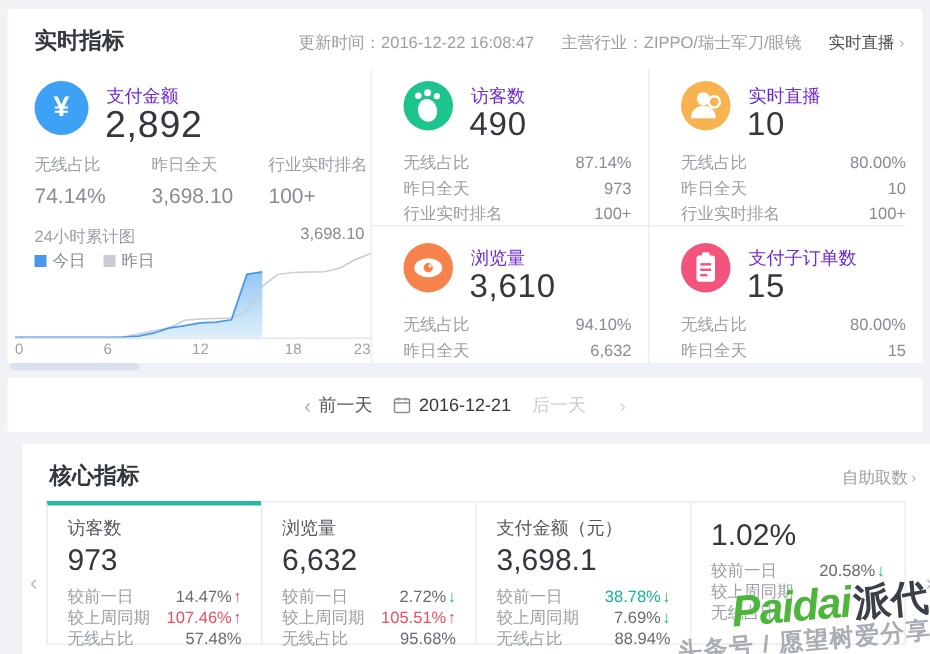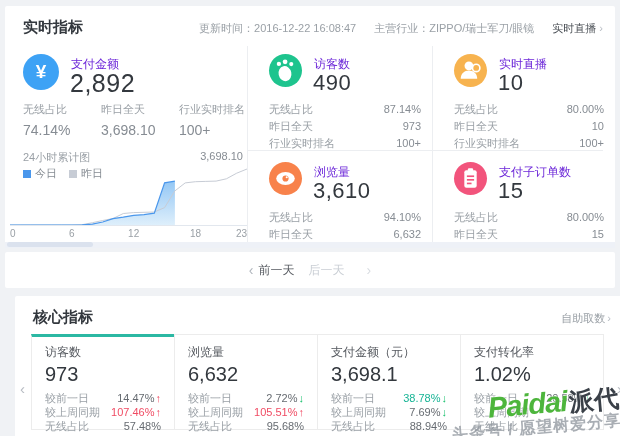--- a/index.html
+++ b/index.html
@@ -240,20 +240,29 @@
         </div>
     </div>
   </div>
 
   <div class="panel" id="panel-date">
     <div id="date-row">
       <span id="prev-day">
           <span class="nav-chev">‹</span>
           <span>前一天</span>
         </span>
+      <span id="date-val">
+        <svg width="12" height="12" viewBox="0 0 12 12">
+            <rect x="1" y="2" width="10" height="9" rx="1" fill="none" stroke="#8a9097" stroke-width="1"></rect>
+            <line x1="1" y1="4.6" x2="11" y2="4.6" stroke="#8a9097" stroke-width="1"></line>
+            <line x1="3.6" y1="1" x2="3.6" y2="3" stroke="#8a9097" stroke-width="1"></line>
+            <line x1="8.4" y1="1" x2="8.4" y2="3" stroke="#8a9097" stroke-width="1"></line>
+          </svg>
+        <span>2016-12-21</span>
+      </span>
       <span id="next-day">
           <span>后一天</span>
           <span class="nav-chev">›</span>
         </span>
     </div>
   </div>
 
   <div class="panel" id="panel-core">
     <div class="sec-title">核心指标</div>
     <div id="core-link"><span>自助取数</span><span class="chev">›</span></div>
@@ -307,21 +316,20 @@
             <span class="lbl">较上周同期</span>
             <span><span class="rv">7.69%</span><span class="arr green">↓</span></span>
           </div>
         <div class="cc-row">
             <span class="lbl">无线占比</span>
             <span class="rv">88.94%</span>
           </div>
       </div>
 
       <div class="core-card">
-        <div class="cc-title">支付转化率</div>
         <div class="cc-value">1.02%</div>
         <div class="cc-row">
             <span class="lbl">较前一日</span>
             <span><span class="rv">20.58%</span><span class="arr green">↓</span></span>
           </div>
         <div class="cc-row">
             <span class="lbl">较上周同期</span>
             <span class="rv"></span>
           </div>
         <div class="cc-row">

